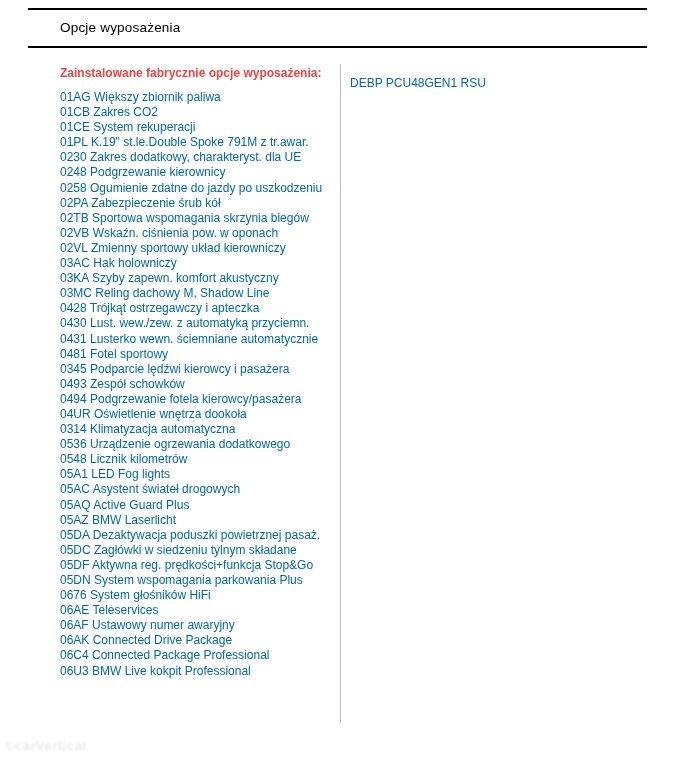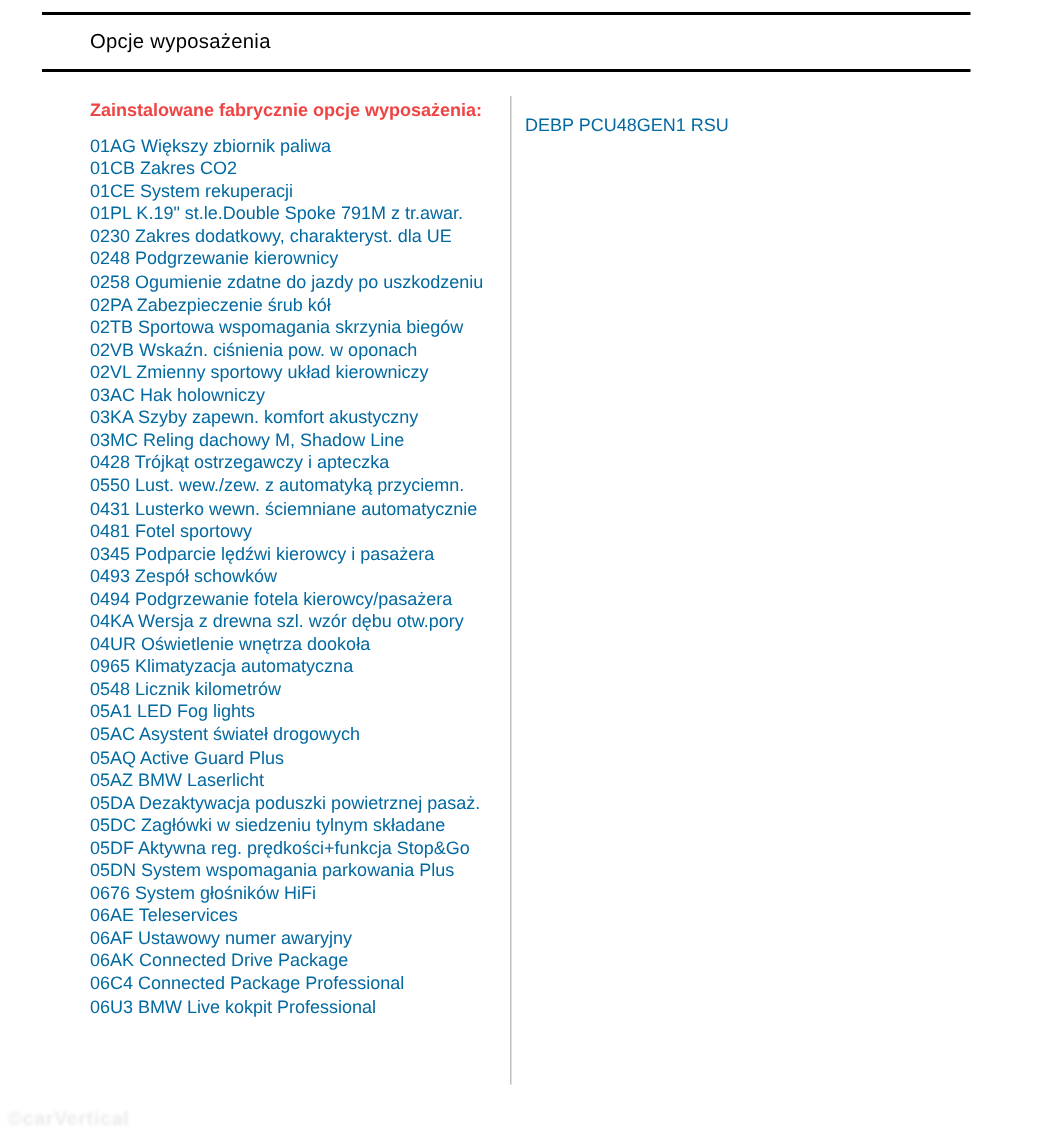--- a/index.html
+++ b/index.html
@@ -112,29 +112,29 @@
         <div class="option-line">0248 Podgrzewanie kierownicy</div>
         <div class="option-line">0258 Ogumienie zdatne do jazdy po uszkodzeniu</div>
         <div class="option-line">02PA Zabezpieczenie śrub kół</div>
         <div class="option-line">02TB Sportowa wspomagania skrzynia biegów</div>
         <div class="option-line">02VB Wskaźn. ciśnienia pow. w oponach</div>
         <div class="option-line">02VL Zmienny sportowy układ kierowniczy</div>
         <div class="option-line">03AC Hak holowniczy</div>
         <div class="option-line">03KA Szyby zapewn. komfort akustyczny</div>
         <div class="option-line">03MC Reling dachowy M, Shadow Line</div>
         <div class="option-line">0428 Trójkąt ostrzegawczy i apteczka</div>
-        <div class="option-line">0550 Lust. wew./zew. z automatyką przyciemn.</div>
+        <div class="option-line">0430 Lust. wew./zew. z automatyką przyciemn.</div>
         <div class="option-line">0431 Lusterko wewn. ściemniane automatycznie</div>
         <div class="option-line">0481 Fotel sportowy</div>
         <div class="option-line">0345 Podparcie lędźwi kierowcy i pasażera</div>
         <div class="option-line">0493 Zespół schowków</div>
         <div class="option-line">0494 Podgrzewanie fotela kierowcy/pasażera</div>
-        <div class="option-line">04KA Wersja z drewna szl. wzór dębu otw.pory</div>
         <div class="option-line">04UR Oświetlenie wnętrza dookoła</div>
-        <div class="option-line">0965 Klimatyzacja automatyczna</div>
+        <div class="option-line">0314 Klimatyzacja automatyczna</div>
+        <div class="option-line">0536 Urządzenie ogrzewania dodatkowego</div>
         <div class="option-line">0548 Licznik kilometrów</div>
         <div class="option-line">05A1 LED Fog lights</div>
         <div class="option-line">05AC Asystent świateł drogowych</div>
         <div class="option-line">05AQ Active Guard Plus</div>
         <div class="option-line">05AZ BMW Laserlicht</div>
         <div class="option-line">05DA Dezaktywacja poduszki powietrznej pasaż.</div>
         <div class="option-line">05DC Zagłówki w siedzeniu tylnym składane</div>
         <div class="option-line">05DF Aktywna reg. prędkości+funkcja Stop&amp;Go</div>
         <div class="option-line">05DN System wspomagania parkowania Plus</div>
         <div class="option-line">0676 System głośników HiFi</div>

